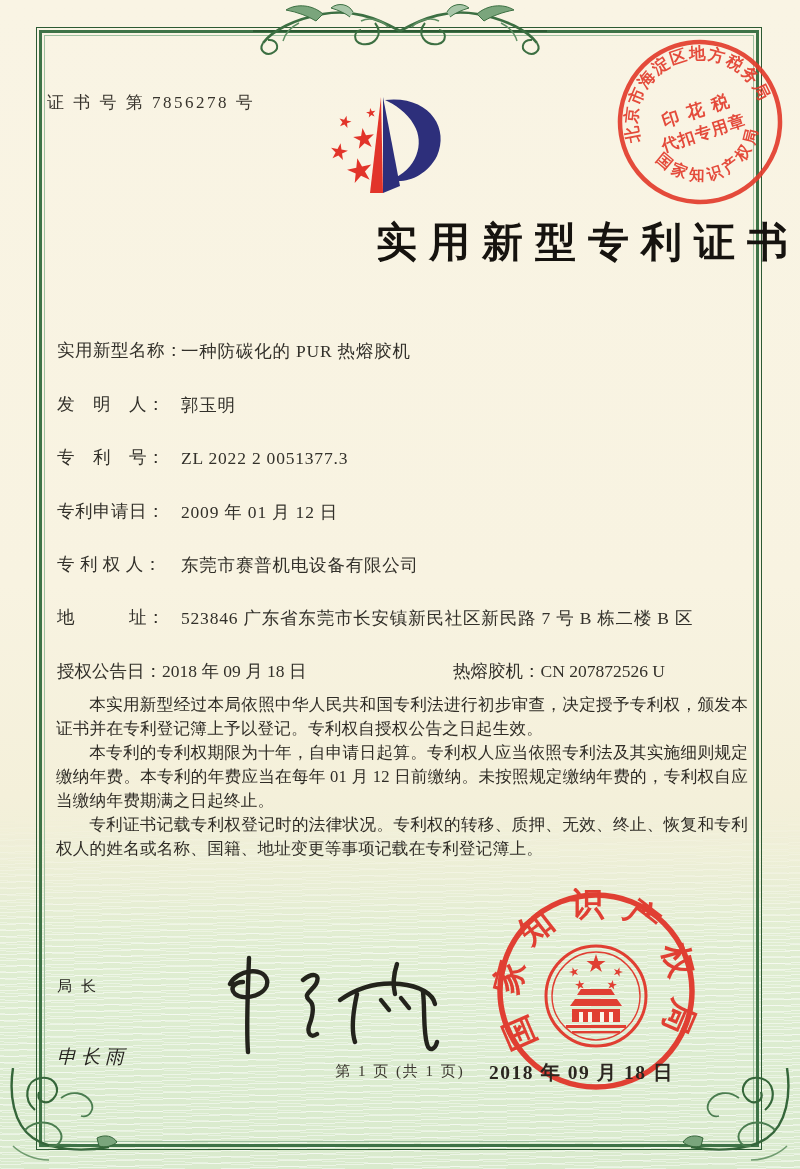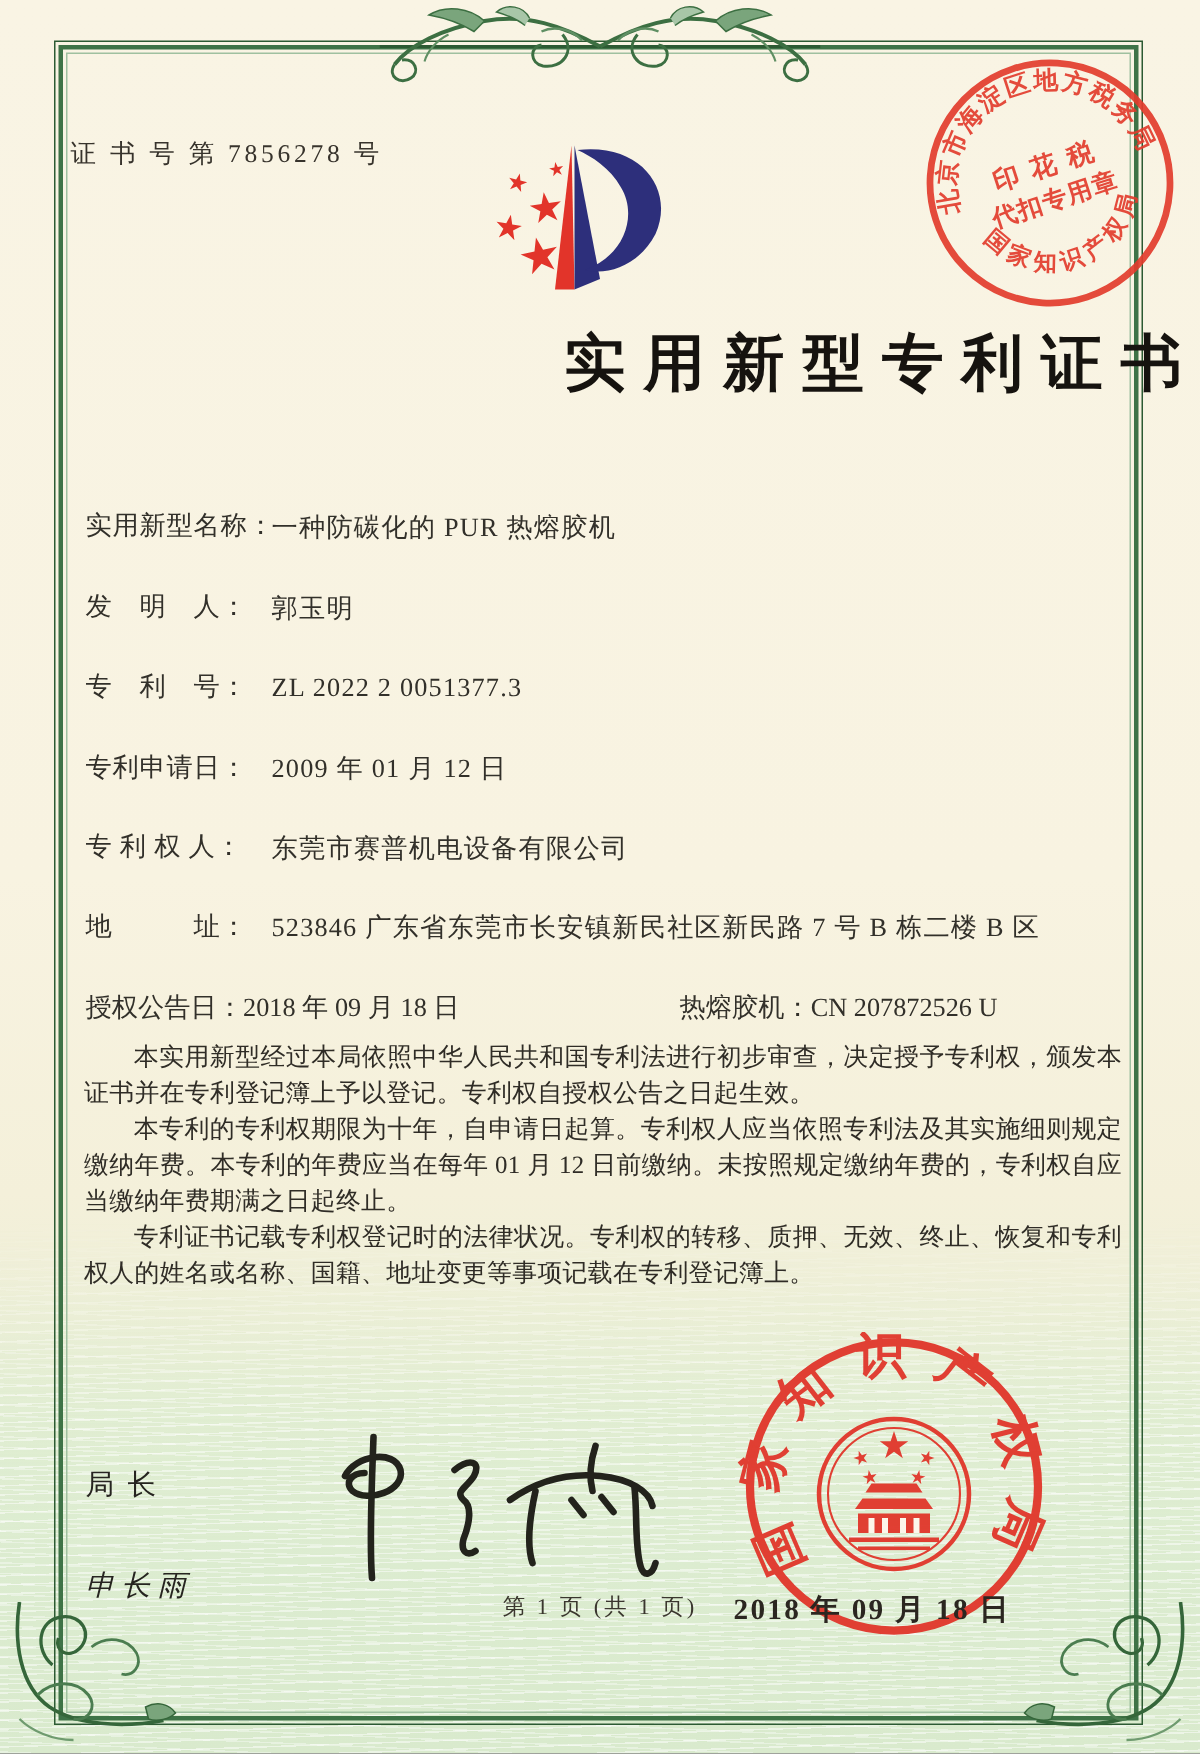--- a/index.html
+++ b/index.html
@@ -33,21 +33,21 @@
   .flabel{flex:none;display:inline-block;width:124px;white-space:pre;letter-spacing:.5px;}
   .fvalue{display:inline-block;width:574px;letter-spacing:.8px;line-height:27px;}
   .frow-1{top:338px}.frow-2{top:392px}.frow-3{top:445px}.frow-4{top:499px}.frow-5{top:552px}.frow-6{top:605px}
   .grant-row{position:absolute;left:57px;top:659px;width:692px;font-size:17.5px;color:#32302a;}
   .grant-no{position:absolute;left:396px;top:0;}
 
   .paras{position:absolute;left:56px;top:693px;width:692px;font-size:16.6px;line-height:24px;
          color:#2f2c26;text-align:justify;letter-spacing:.2px;}
   .paras p{margin:0;text-indent:2em;}
 
-  .sig-title{position:absolute;left:57px;top:977px;font-size:19px;letter-spacing:9px;color:#262420;}
+  .sig-title{position:absolute;left:57px;top:977px;font-size:15px;letter-spacing:9px;color:#262420;}
   .sig-name{position:absolute;left:57px;top:1044px;font-size:19px;letter-spacing:5px;color:#262420;font-style:italic;}
   .signature{position:absolute;left:185px;top:942px;width:265px;height:122px;}
 
   .seal{position:absolute;left:473px;top:888px;width:246px;height:208px;mix-blend-mode:multiply;opacity:.96;}
   .seal-date{position:absolute;left:489px;top:1059px;font-size:19.5px;font-weight:600;
              letter-spacing:1.5px;color:#2b2620;z-index:3;}
 
   .footer{position:absolute;left:0;right:0;top:1062px;text-align:center;font-size:15px;
           letter-spacing:2px;color:#3a362e;}
 

